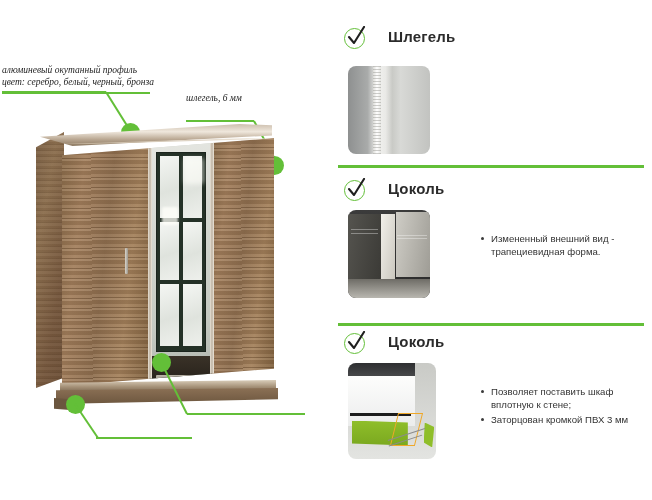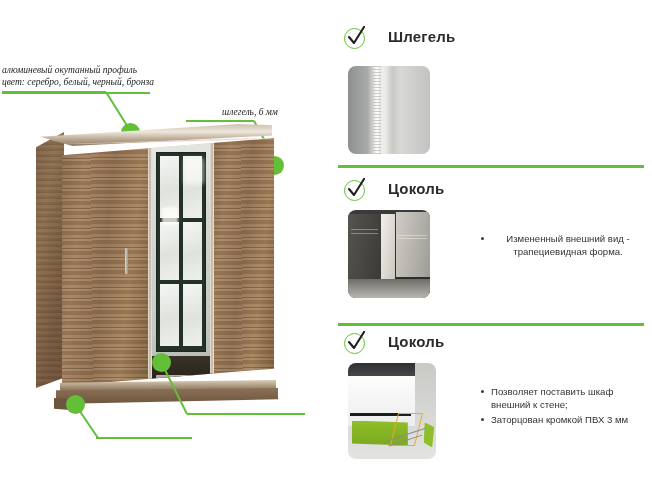--- a/index.html
+++ b/index.html
@@ -223,21 +223,21 @@
 
     <div class="callout-text" style="left:2px;top:64px;width:180px;">алюминевый окутанный профиль
 цвет: серебро, белый, черный, бронза</div>
     <div class="underline" style="left:2px;top:92px;width:148px;"></div>
     <svg class="leader" style="left:0;top:88px;width:140px;height:50px;">
       <line x1="2" y1="4" x2="106" y2="4"></line>
       <line x1="106" y1="4" x2="131" y2="44"></line>
     </svg>
     <div class="dot" style="left:121px;top:123px;"></div>
 
-    <div class="callout-text" style="left:186px;top:106px;width:120px;margin-left:36px;">шлегель, 6 мм</div>
+    <div class="callout-text" style="left:186px;top:92px;width:120px;">шлегель, 6 мм</div>
     <div class="underline" style="left:186px;top:120px;width:68px;"></div>
     <svg class="leader" style="left:180px;top:117px;width:110px;height:52px;">
       <line x1="6" y1="4" x2="74" y2="4"></line>
       <line x1="74" y1="4" x2="96" y2="44"></line>
     </svg>
     <div class="dot" style="left:265px;top:156px;"></div>
 
     <div class="wardrobe">
       <div class="w-side"></div>
       <div class="w-top"></div>
@@ -327,21 +327,21 @@
         <div class="blk" style="left:0;top:4%;width:40%;height:76%;"></div>
         <div class="lightpanel" style="left:58%;top:2%;width:44%;height:74%;"></div>
         <div class="post"></div>
         <div class="slat" style="left:4%;top:22%;width:32%;"></div>
         <div class="slat" style="left:4%;top:26%;width:32%;"></div>
         <div class="slat" style="left:60%;top:28%;width:36%;"></div>
         <div class="slat" style="left:60%;top:32%;width:36%;"></div>
         <div class="floor"></div>
       </div>
 
-      <ul class="bullets" style="left:150px;top:52px;width:165px;text-align:center;">
+      <ul class="bullets" style="left:150px;top:52px;width:165px;">
         <li>Измененный внешний вид - трапециевидная форма.</li>
       </ul>
     </div>
 
     <div class="divider" style="top:323px;"></div>
 
     <div class="section" style="top:333px;">
       <div class="sec-head">
         <span class="check">
           <svg width="20" height="22" viewBox="0 0 20 22">
@@ -356,19 +356,19 @@
         <div class="cabinet" style="top:14%;"></div>
         <div class="shadowline"></div>
         <div class="green"></div>
         <div class="greenfin"></div>
         <div class="ann" style="left:52%;top:52%;width:26%;height:32%;transform:skewX(-14deg);"></div>
         <div class="greyline" style="left:44%;top:74%;width:44%;height:1.4px;transform:rotate(-18deg);"></div>
         <div class="greyline" style="left:46%;top:80%;width:40%;height:1.4px;transform:rotate(-18deg);"></div>
       </div>
 
       <ul class="bullets" style="left:150px;top:52px;width:170px;">
-        <li>Позволяет поставить шкаф внешний к стене;</li>
+        <li>Позволяет поставить шкаф вплотную к стене;</li>
         <li>Заторцован кромкой ПВХ 3 мм</li>
       </ul>
     </div>
 
   </div>
 </div>
 
 </body></html>

